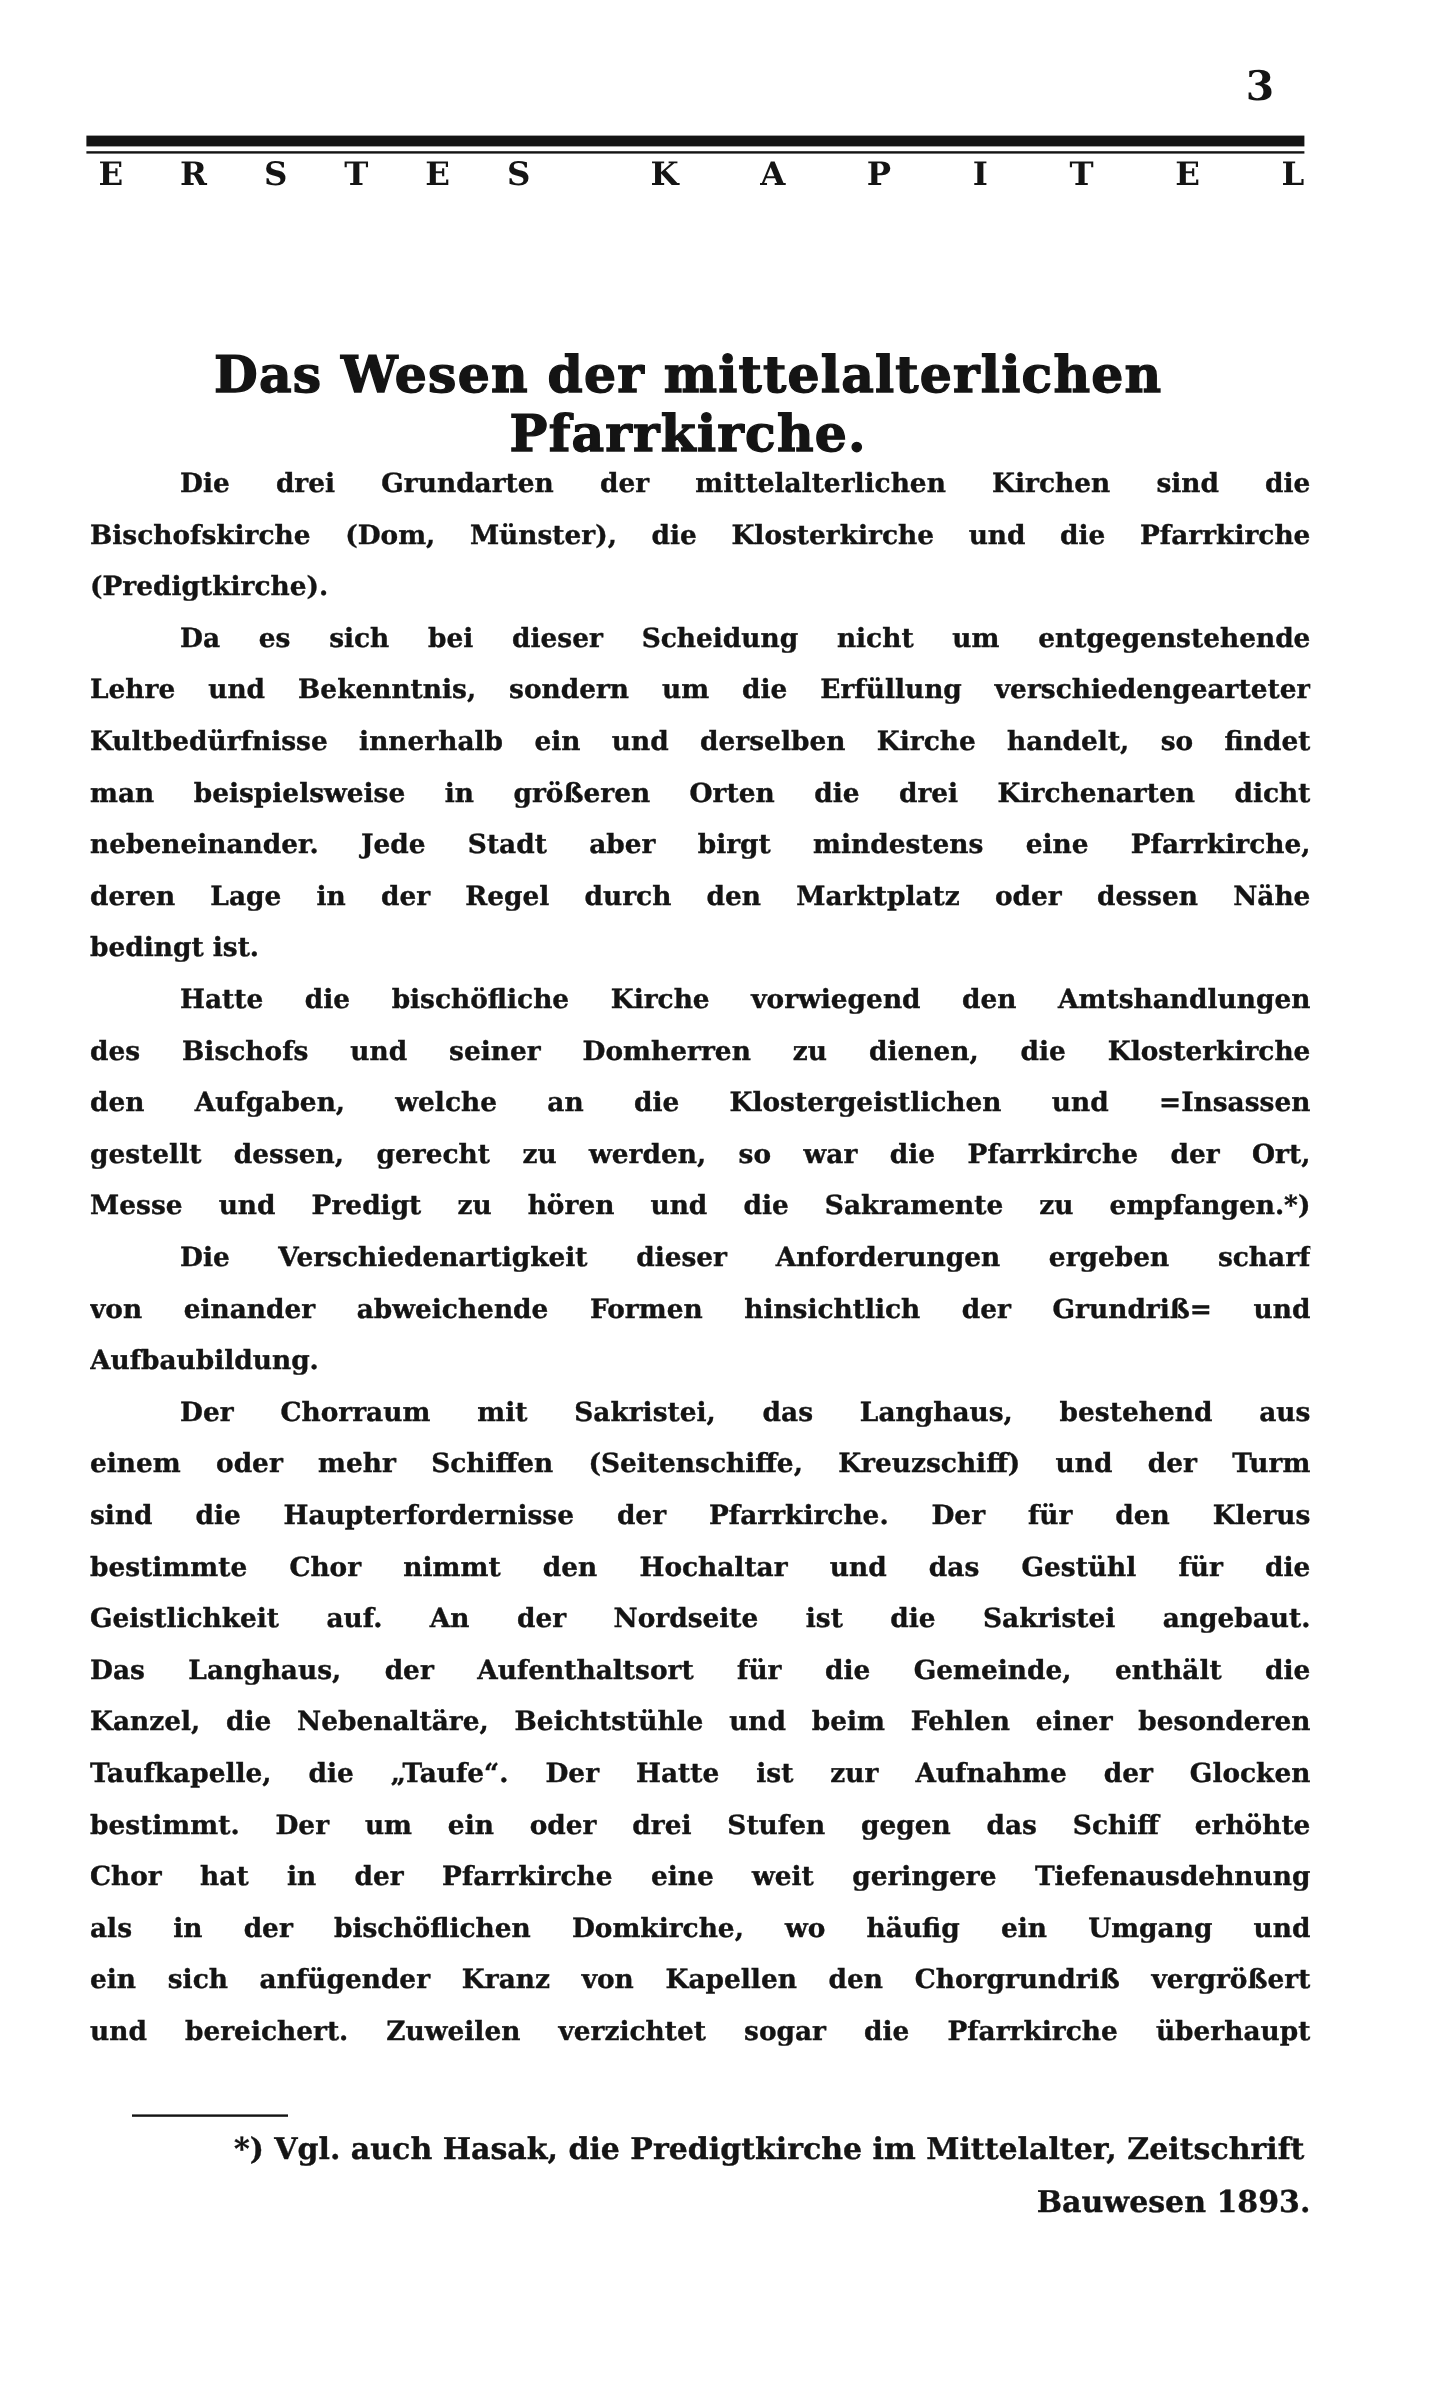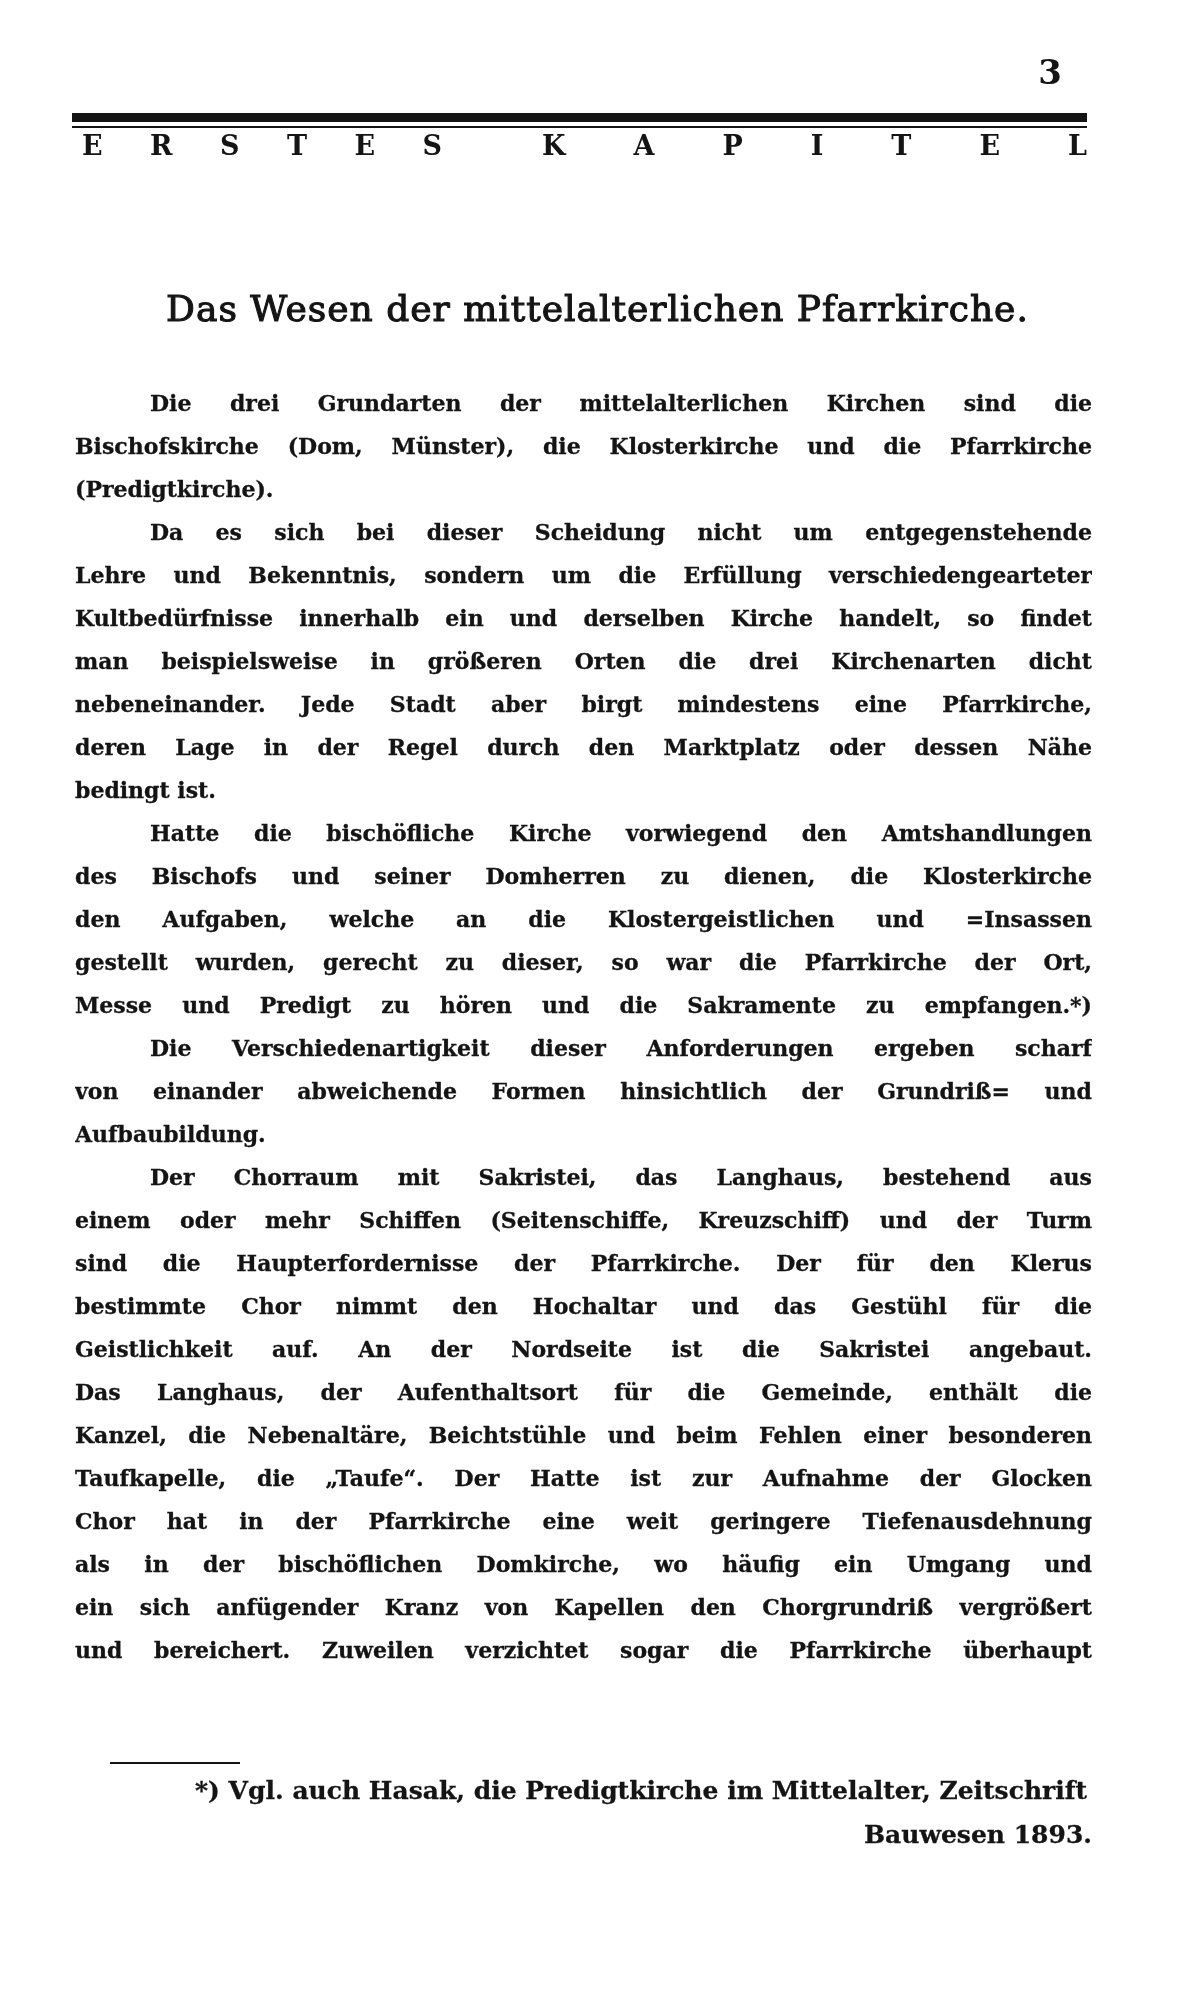--- a/index.html
+++ b/index.html
@@ -22,22 +22,22 @@
   .chapter-header{
     position:absolute;left:82px;top:131px;width:1005px;
     display:flex;justify-content:space-between;
     font-size:27px;font-weight:bold;line-height:30px;
   }
   .hw{display:flex;justify-content:space-between;}
   .hw.w1{width:360px;}
   .hw.w2{width:545px;}
   
   .title{
-    position:absolute;left:89px;top:288px;width:1017px;margin:0;
-    text-align:center;font-size:36px;font-weight:normal;letter-spacing:1px;
+    position:absolute;left:65px;top:288px;width:1017px;margin:0;
+    text-align:center;font-size:42px;font-weight:bold;letter-spacing:1px;
     -webkit-text-stroke:1.1px currentColor;
   }
   
   .body-text{
     position:absolute;left:75px;top:382px;width:1017px;
     font-size:22px;font-weight:bold;line-height:43px;
     -webkit-text-stroke:0.3px currentColor;
   }
   .text-line{
     height:43px;overflow:hidden;white-space:nowrap;
@@ -103,39 +103,40 @@
       <div class="text-line">man beispielsweise in größeren Orten die drei Kirchenarten dicht</div>
       <div class="text-line">nebeneinander. Jede Stadt aber birgt mindestens eine Pfarrkirche,</div>
       <div class="text-line">deren Lage in der Regel durch den Marktplatz oder dessen Nähe</div>
       <div class="text-line end">bedingt ist.</div>
     </div>
 
     <div>
       <div class="text-line indent">Hatte die bischöfliche Kirche vorwiegend den Amtshandlungen</div>
       <div class="text-line">des Bischofs und seiner Domherren zu dienen, die Klosterkirche</div>
       <div class="text-line">den Aufgaben, welche an die Klostergeistlichen und =Insassen</div>
-      <div class="text-line">gestellt wurden, gerecht zu dieser, so war die Pfarrkirche der Ort,</div>
+      <div class="text-line">gestellt dessen, gerecht zu werden, so war die Pfarrkirche der Ort,</div>
       <div class="text-line">Messe und Predigt zu hören und die Sakramente zu empfangen.*)</div>
     </div>
 
     <div>
       <div class="text-line indent">Die Verschiedenartigkeit dieser Anforderungen ergeben scharf</div>
       <div class="text-line">von einander abweichende Formen hinsichtlich der Grundriß= und</div>
       <div class="text-line end">Aufbaubildung.</div>
     </div>
 
     <div>
       <div class="text-line indent">Der Chorraum mit Sakristei, das Langhaus, bestehend aus</div>
       <div class="text-line">einem oder mehr Schiffen (Seitenschiffe, Kreuzschiff) und der Turm</div>
       <div class="text-line">sind die Haupterfordernisse der Pfarrkirche. Der für den Klerus</div>
       <div class="text-line">bestimmte Chor nimmt den Hochaltar und das Gestühl für die</div>
       <div class="text-line">Geistlichkeit auf. An der Nordseite ist die Sakristei angebaut.</div>
       <div class="text-line">Das Langhaus, der Aufenthaltsort für die Gemeinde, enthält die</div>
       <div class="text-line">Kanzel, die Nebenaltäre, Beichtstühle und beim Fehlen einer besonderen</div>
       <div class="text-line">Taufkapelle, die „Taufe“. Der Hatte ist zur Aufnahme der Glocken</div>
+      <div class="text-line">bestimmt. Der um ein oder drei Stufen gegen das Schiff erhöhte</div>
       <div class="text-line">Chor hat in der Pfarrkirche eine weit geringere Tiefenausdehnung</div>
       <div class="text-line">als in der bischöflichen Domkirche, wo häufig ein Umgang und</div>
       <div class="text-line">ein sich anfügender Kranz von Kapellen den Chorgrundriß vergrößert</div>
       <div class="text-line">und bereichert. Zuweilen verzichtet sogar die Pfarrkirche überhaupt</div>
     </div>
 
   </div>
 
   <div class="fn-rule"></div>
 

